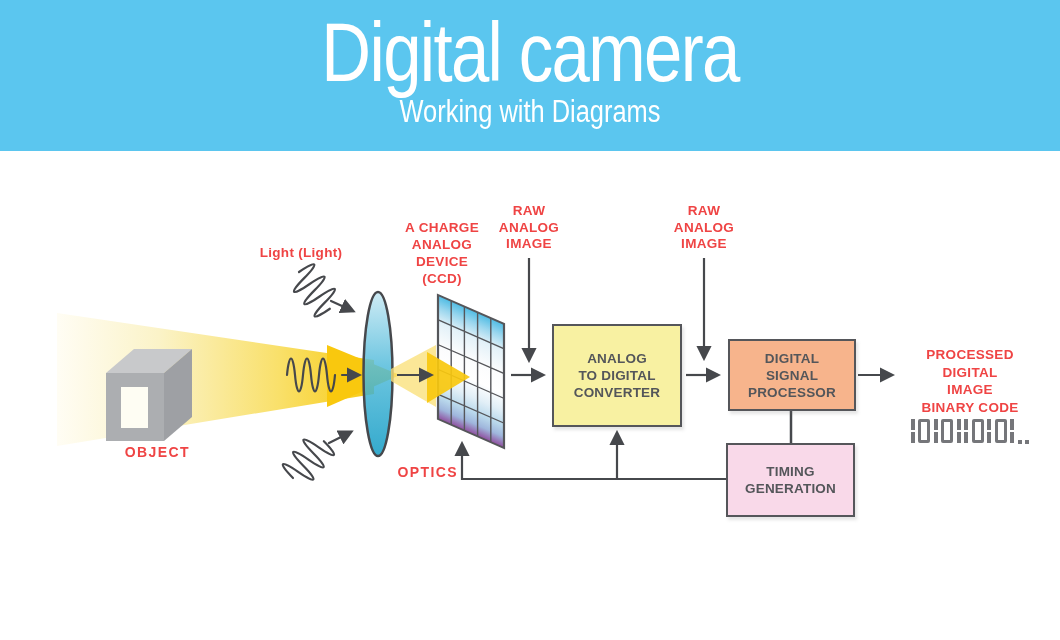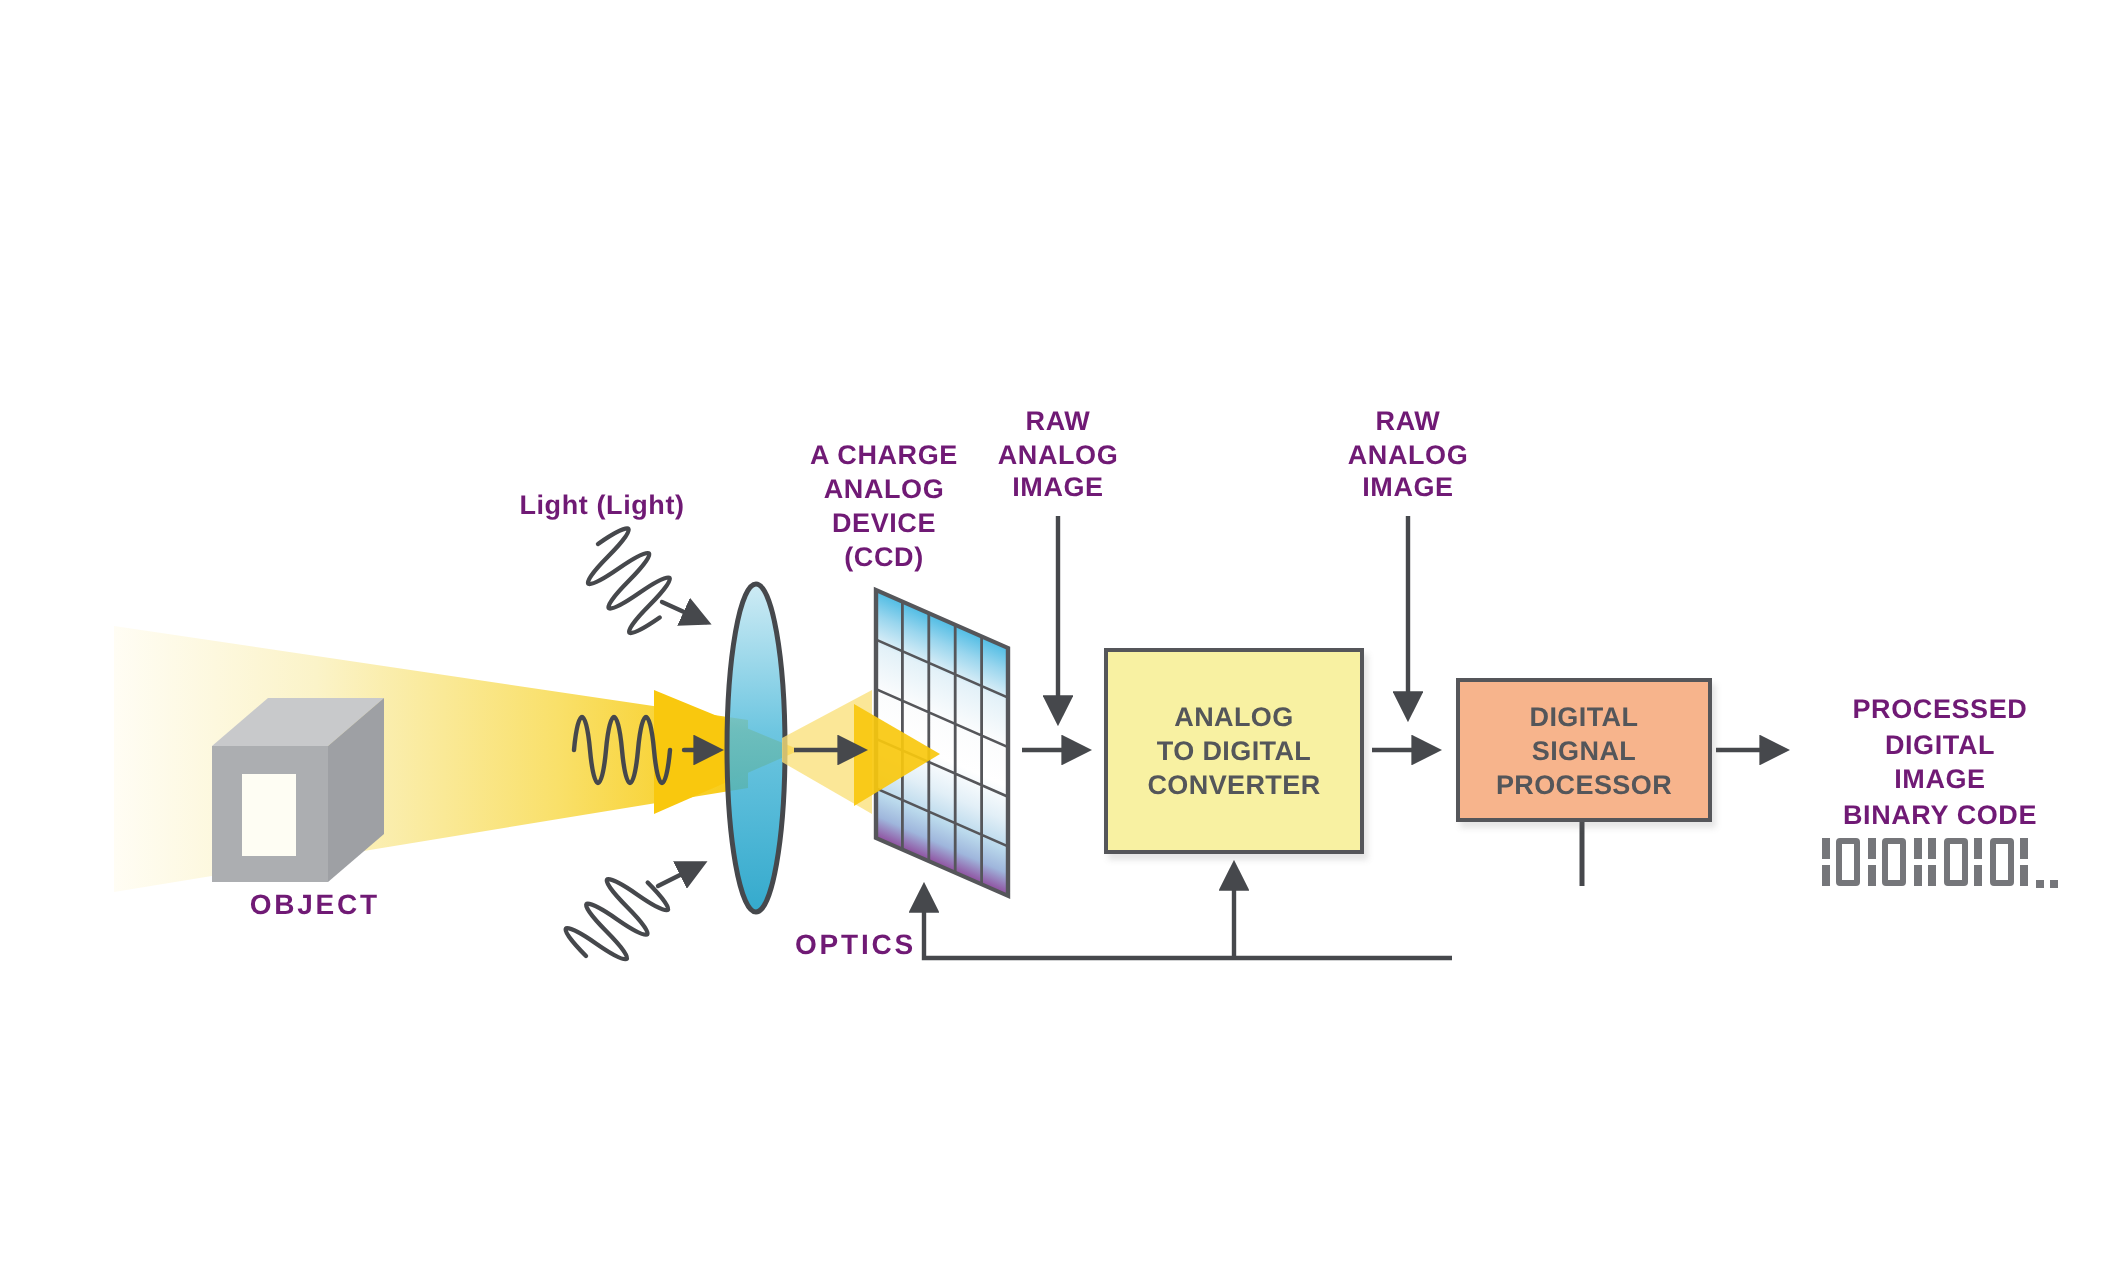--- a/index.html
+++ b/index.html
@@ -7,21 +7,21 @@
          font-family:"Liberation Sans",sans-serif;background:#ffffff;}
   
   .header{position:absolute;left:0;top:0;width:1060px;height:151px;background:#5BC6EF;}
   .title{position:absolute;left:0;top:10px;width:1060px;text-align:center;
          color:#fff;font-size:84px;font-weight:400;letter-spacing:-2px;line-height:1;
          transform:scaleX(.82);transform-origin:center;white-space:nowrap;}
   .subtitle{position:absolute;left:0;top:96px;width:1060px;text-align:center;
          color:#fff;font-size:31px;font-weight:400;line-height:1;
          transform:scaleX(.82);transform-origin:center;white-space:nowrap;}
   
-  .lbl{position:absolute;color:#701a75;font-weight:700;font-size:13.5px;line-height:16.5px;
+  .lbl{position:absolute;color:#ef4444;font-weight:700;font-size:13.5px;line-height:16.5px;
        text-align:center;white-space:pre-line;letter-spacing:.3px;}
   .lbl.wide{letter-spacing:1.4px;font-size:14px;text-align:right;}
   
   .box{position:absolute;box-sizing:border-box;border:2px solid #55565A;
        display:flex;align-items:center;justify-content:center;text-align:center;
        color:#54565A;font-weight:700;font-size:13.5px;line-height:17px;
        white-space:pre-line;letter-spacing:.2px;box-shadow:2px 3px 3px rgba(110,110,110,.18);}
   .box-adc{left:552px;top:324px;width:130px;height:103px;background:#F8F1A2;}
   .box-dsp{left:728px;top:339px;width:128px;height:72px;background:#F7B48C;}
   .box-timing{left:726px;top:443px;width:129px;height:74px;background:#F9D9E9;}
@@ -32,20 +32,24 @@
   .bit-one{width:4px;height:24px;
            background:linear-gradient(#75767A 44%,rgba(0,0,0,0) 44%,rgba(0,0,0,0) 56%,#75767A 56%);}
   .bit-dot{width:4px;height:4px;background:#75767A;align-self:flex-end;margin-bottom:1px;}
   svg{position:absolute;left:0;top:0;}
 </style>
 </head>
 <body>
 
 <div class="stage">
 
+  <div class="header">
+    <div class="title">Digital camera</div>
+    <div class="subtitle">Working with Diagrams</div>
+  </div>
 
   <svg width="1060" height="640" viewBox="0 0 1060 640">
     <defs>
       <linearGradient id="beamGrad" x1="0" y1="0" x2="1" y2="0">
         <stop offset="0" stop-color="#FFFDF4"></stop>
         <stop offset="0.32" stop-color="#FBF3C8"></stop>
         <stop offset="0.7" stop-color="#F9E06A"></stop>
         <stop offset="1" stop-color="#F8CA12"></stop>
       </linearGradient>
       <linearGradient id="lensGrad" x1="0" y1="0" x2="0" y2="1">
@@ -134,20 +138,24 @@
   <div class="box box-adc">
     <span>ANALOG
 TO DIGITAL
 CONVERTER</span>
   </div>
   <div class="box box-dsp">
     <span>DIGITAL
 SIGNAL
 PROCESSOR</span>
   </div>
+  <div class="box box-timing">
+    <span>TIMING
+GENERATION</span>
+  </div>
 
   <div class="binary">
       <span class="bit-one"></span>
       <span class="bit-zero"></span>
       <span class="bit-one"></span>
       <span class="bit-zero"></span>
       <span class="bit-one"></span>
       <span class="bit-one"></span>
       <span class="bit-zero"></span>
       <span class="bit-one"></span>

